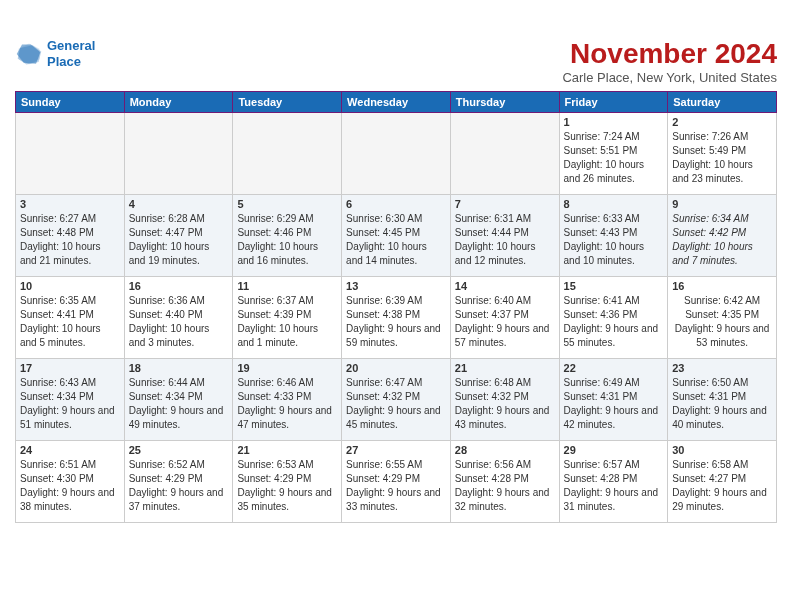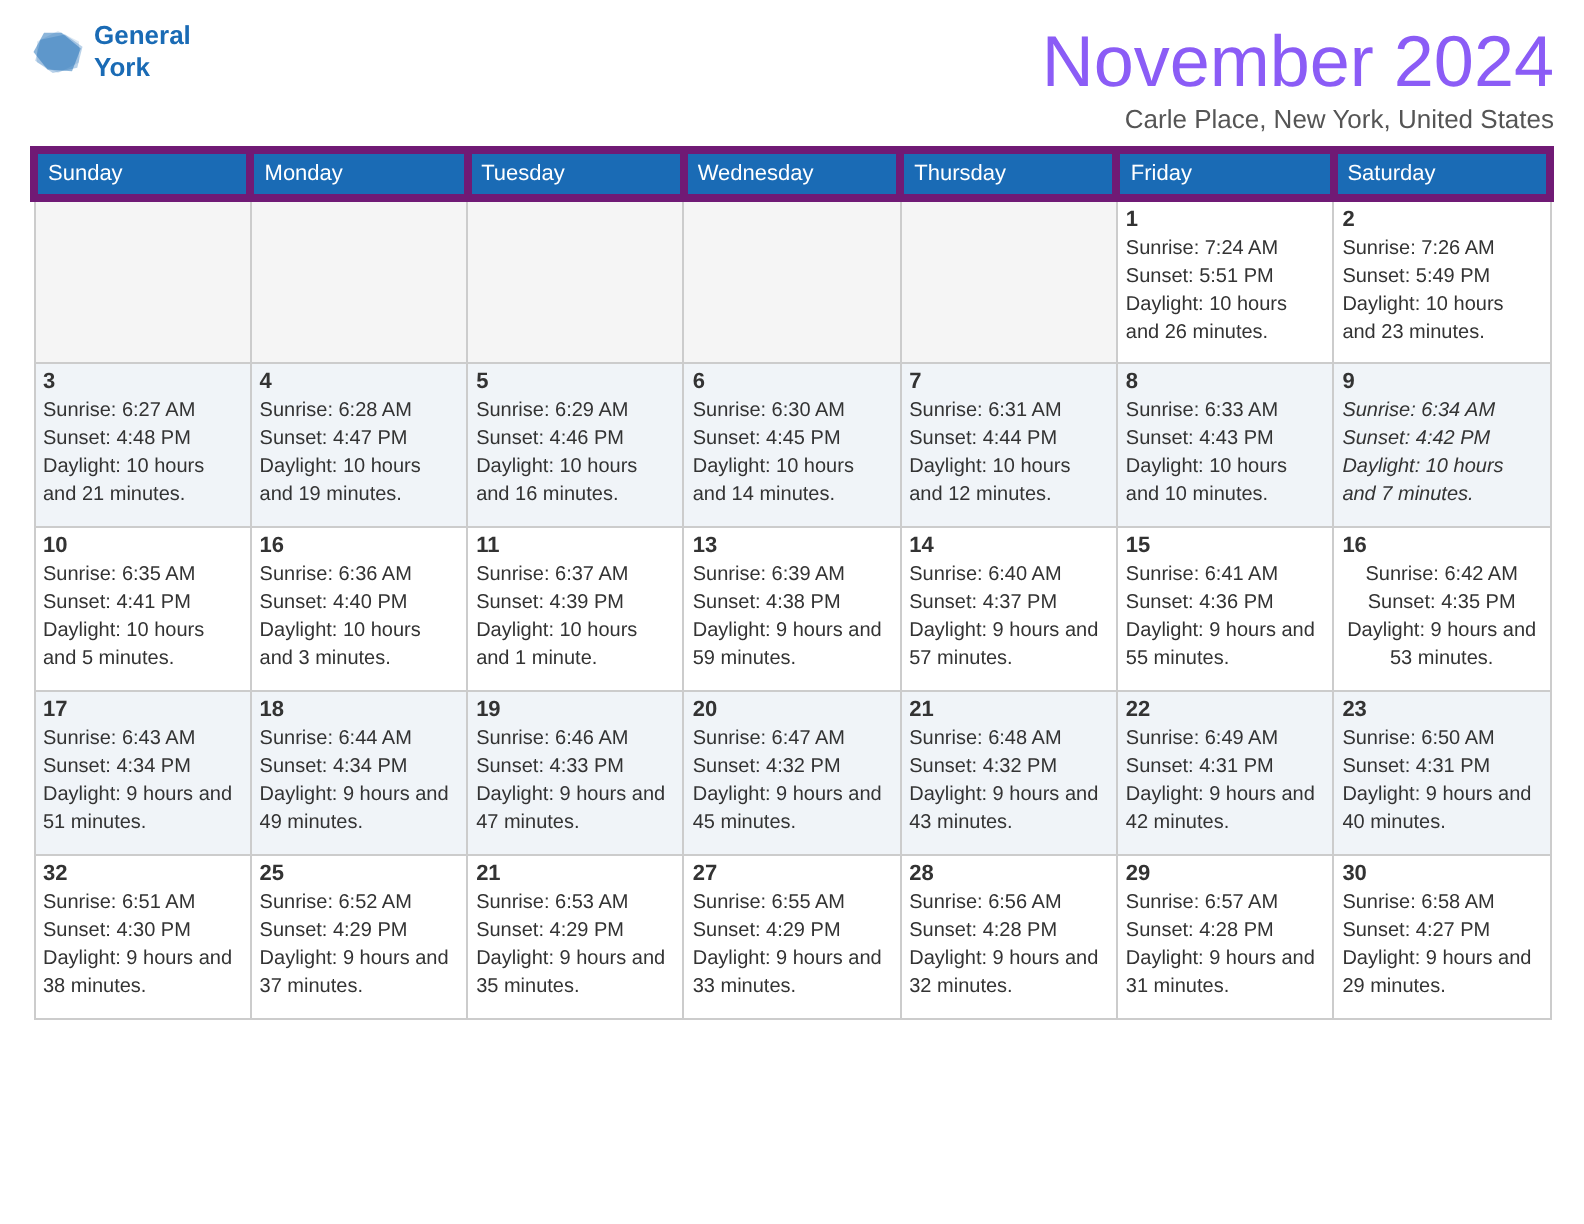--- a/index.html
+++ b/index.html
@@ -7,20 +7,21 @@
       width: 792px;
       height: 612px;
       font-family: Arial, sans-serif;
       background: #fff;
       overflow: hidden;
     }
     .page {
       width: 792px;
       height: 544px;
       padding: 10px 15px;
+      margin-top: 28px;
     }
     .header {
       display: flex;
       justify-content: space-between;
       align-items: flex-start;
       margin-bottom: 6px;
     }
     .logo {
       display: flex;
       align-items: center;
@@ -36,41 +37,41 @@
       color: #1a6bb5;
     }
     .logo-icon {
       width: 28px;
       height: 28px;
     }
     .title-block {
       text-align: right;
     }
     .month-title {
-      font-size: 36px;
-      font-weight: normal;
-      color: #8b5cf6;
+      font-size: 28px;
+      font-weight: bold;
+      color: #b91c1c;
     }
     .location {
       font-size: 13px;
       color: #555;
     }
     .calendar-table {
       width: 100%;
       border-collapse: collapse;
       table-layout: fixed;
     }
     .calendar-table th {
       background: #1a6bb5;
       color: #fff;
       font-size: 11px;
-      font-weight: normal;
+      font-weight: bold;
       padding: 4px 5px;
       text-align: left;
-      border: 4px solid #701a75;
+      border: 1px solid #701a75;
     }
     .calendar-table td {
       border: 1px solid #ccc;
       vertical-align: top;
       padding: 3px 4px;
       font-size: 9.5px;
       color: #333;
       background: #fff;
       height: 82px;
     }
@@ -98,21 +99,21 @@
 <div class="page">
   <div class="header">
     <div class="logo">
       <svg class="logo-icon" viewBox="0 0 32 32">
         <polygon points="16,4 28,10 28,22 16,28 4,22 4,10" fill="#1a6bb5" opacity="0.15"></polygon>
         <polygon points="20,6 30,13 27,25 13,28 3,21 6,9" fill="#1a6bb5" opacity="0.3"></polygon>
         <polygon points="18,5 29,14 24,27 10,26 2,16 8,5" fill="#1a6bb5" opacity="0.5"></polygon>
       </svg>
       <div class="logo-text">
         <div><span>General</span></div>
-        <div><span style="color:#1a6bb5">York</span></div>
+        <div><span style="color:#1a6bb5">Place</span></div>
       </div>
     </div>
     <div class="title-block">
       <div class="month-title">November 2024</div>
       <div class="location">Carle Place, New York, United States</div>
     </div>
   </div>
 
   <table class="calendar-table">
     <thead>
@@ -273,21 +274,21 @@
           </td>
           <td>
             <span class="day-number">23</span>
             <div class="day-info" style="white-space: pre-line;">Sunrise: 6:50 AM
 Sunset: 4:31 PM
 Daylight: 9 hours and 40 minutes.</div>
           </td>
         </tr>
         <tr>
           <td>
-            <span class="day-number">32</span>
+            <span class="day-number">24</span>
             <div class="day-info" style="white-space: pre-line;">Sunrise: 6:51 AM
 Sunset: 4:30 PM
 Daylight: 9 hours and 38 minutes.</div>
           </td>
           <td>
             <span class="day-number">25</span>
             <div class="day-info" style="white-space: pre-line;">Sunrise: 6:52 AM
 Sunset: 4:29 PM
 Daylight: 9 hours and 37 minutes.</div>
           </td>

